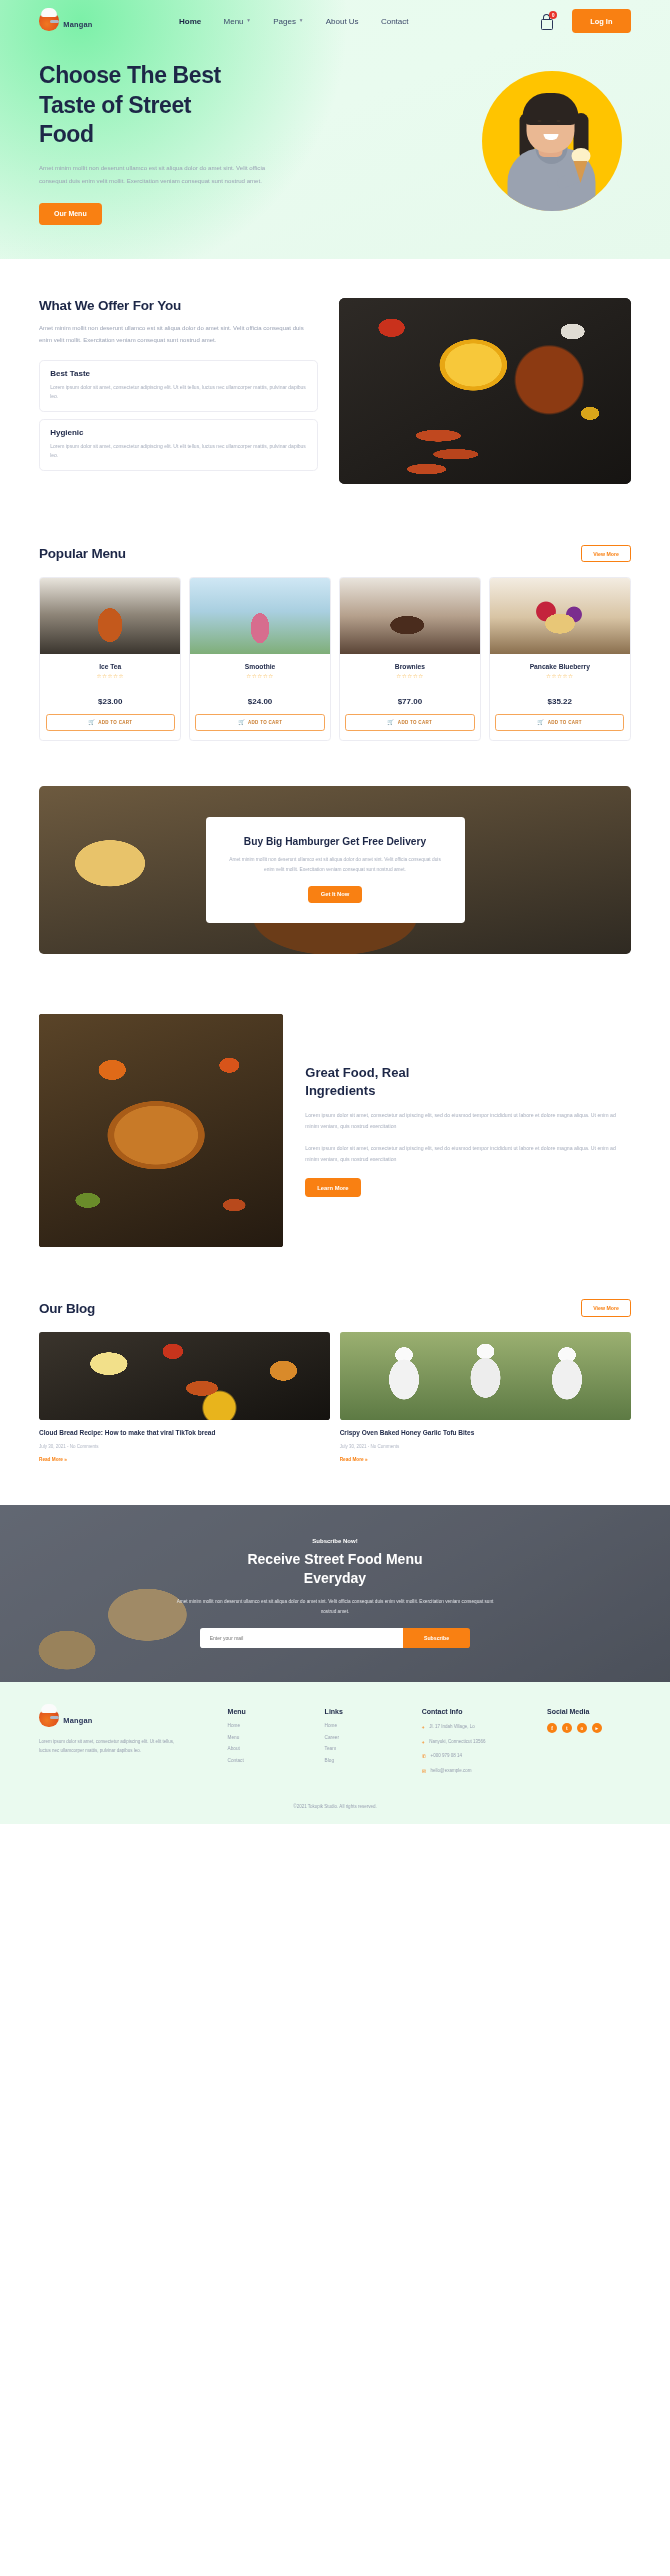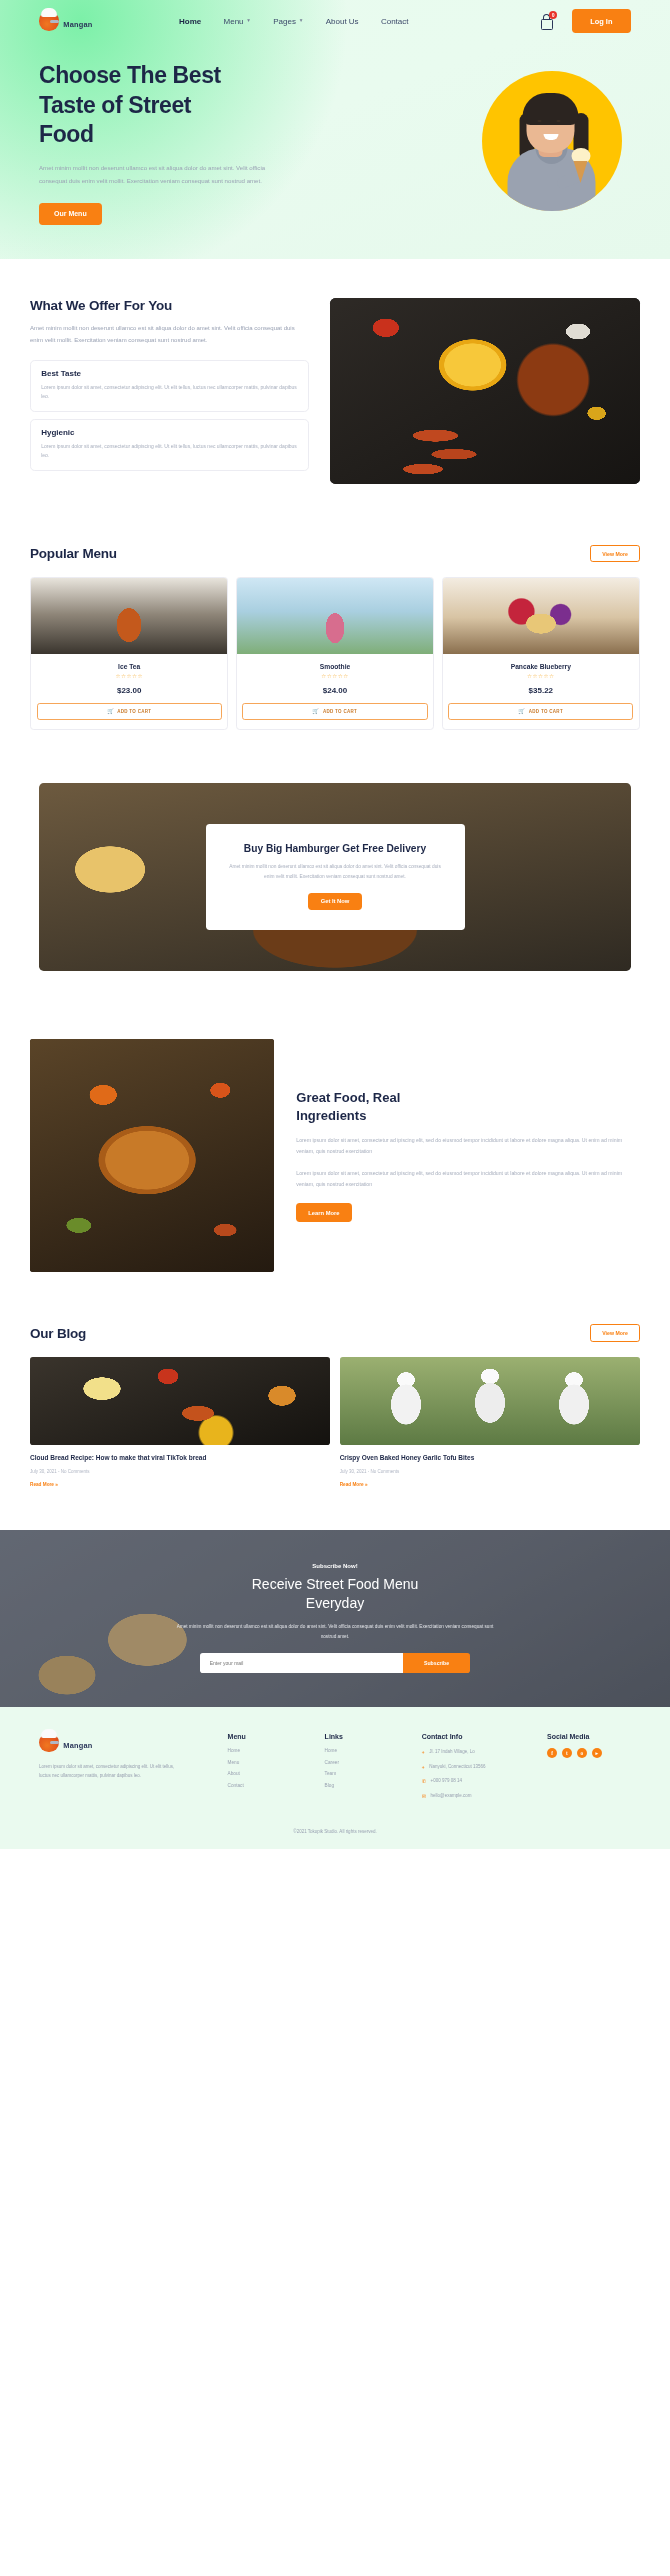--- a/index.html
+++ b/index.html
@@ -145,21 +145,21 @@
     position:absolute; top:13px; left:1.9px; width:0;height:0;
     border-left:7.4px solid transparent; border-right:7.4px solid transparent;
     border-top:22.3px solid #d79a4e;
   }
   .arm{
     position:absolute; bottom:26px; right:17px; width:28px;height:11.2px;
     background:#9aa2b0; border-radius:7.4px; transform:rotate(-22deg);
   }
 
   
-  section{ padding:0 30px; }
+  section{ padding:0 39px; }
   .sec-title{
     font-size:13.5px; font-weight:800; color:#1d2747; letter-spacing:-0.2px;
   }
   .sec-p{ font-size:6px; line-height:2.05; color:#9aa2b4; margin-top:9.3px;}
 
   
   .offer{ display:flex; gap:20.5px; padding-top:39px; padding-bottom:37px; align-items:flex-start;}
   .offer-left{ width:279px; }
   .offer-list{ margin-top:13px; }
   .offer-item{
@@ -208,33 +208,33 @@
       radial-gradient(ellipse 24px 13px at 48% 62%, #4a2c1d 0 70%, rgba(0,0,0,0) 71%),
       linear-gradient(180deg,#e9e4dc 0%, #b5a08c 50%, #5a4436 100%);}
   .ci4{background:
       radial-gradient(ellipse 22.3px 15px at 50% 60%, #e8c777 0 66%, rgba(0,0,0,0) 67%),
       radial-gradient(circle at 40% 44%, #c4243c 0 10%, rgba(0,0,0,0) 11%),
       radial-gradient(circle at 60% 48%, #7b2e8e 0 8%, rgba(0,0,0,0) 9%),
       linear-gradient(180deg,#f3ece1 0%, #d8c4a4 52%, #8a6f4e 100%);}
   .card-body{ padding:8.4px 5.6px 9.3px 5.6px; text-align:center; }
   .card-name{ font-size:6.7px; font-weight:700; color:#1d2747;}
   .stars{ color:#f5a623; font-size:5.6px; letter-spacing:0.5px; margin-top:3.7px;}
-  .card-price{ font-size:8px; font-weight:800; color:#1d2747; margin-top:7px;}
+  .card-price{ font-size:8px; font-weight:800; color:#1d2747; margin-top:18px;}
   .btn-cart{
     margin-top:7.4px; width:100%;
     border:0.9px solid #f6a659; background:#fff; color:#c97a2b;
     border-radius:2.8px; padding:4.7px 0; font-size:4.5px; font-weight:700;
     letter-spacing:0.3px; cursor:pointer; font-family:inherit;
     display:flex; align-items:center; justify-content:center; gap:2.8px;
   }
   .cart-ico{ color:#f98012; font-size:5.6px;}
 
   
   .promo{
-    margin:16px 39px; height:188px; border-radius:4.7px; overflow:hidden;
+    margin:8px 39px; height:168px; border-radius:4.7px; overflow:hidden;
     position:relative; display:flex; align-items:center; justify-content:center;
   }
   .promo-bg{
     position:absolute; inset:0;
     background:
       radial-gradient(ellipse 140px 65px at 50% 78%, #6b3c18 0 58%, rgba(0,0,0,0) 59%),
       radial-gradient(ellipse 130px 41px at 50% 38%, #d9a45c 0 60%, rgba(0,0,0,0) 61%),
       radial-gradient(ellipse 56px 37px at 12% 46%, #e8c36a 0 62%, rgba(0,0,0,0) 63%),
       linear-gradient(170deg,#6d5a3f 0%, #2f2a22 100%);
   }
@@ -299,21 +299,21 @@
   .subs-bg{
     position:absolute; inset:0;
     background:
       radial-gradient(ellipse 65px 43px at 22% 62%, #e8c07a 0 60%, rgba(0,0,0,0) 61%),
       radial-gradient(ellipse 47px 32px at 10% 82%, #dcb268 0 60%, rgba(0,0,0,0) 61%),
       linear-gradient(150deg,#7e8490 0%, #6d727d 55%, #575c66 100%);
   }
   .subs-bg:after{ content:""; position:absolute; inset:0; background:rgba(60,64,74,.42); }
   .subs-in{ position:relative; text-align:center; width:391px;}
   .subs-eyebrow{ font-size:6px; font-weight:700; color:#fff;}
-  .subs-h{ font-size:14px; font-weight:400; color:#fff; line-height:1.35; margin-top:5.6px;}
+  .subs-h{ font-size:14px; font-weight:700; color:#fff; line-height:1.35; margin-top:5.6px;}
   .subs-p{ font-size:4.7px; line-height:2.1; color:#e4e6ea; margin-top:9.3px; padding:0 37px;}
   .subs-form{ display:flex; margin-top:11.2px; justify-content:center;}
   .subs-input{
     width:203px; border:none; border-radius:2.8px 0 0 2.8px; padding:7.4px 9.3px;
     font-size:5px; color:#4b5162; font-family:inherit; outline:none;
   }
   .subs-btn{
     background:#f98012; color:#fff; border:none; border-radius:0 2.8px 2.8px 0;
     padding:7.4px 20.5px; font-size:5.2px; font-weight:700; cursor:pointer; font-family:inherit;
   }
@@ -465,20 +465,32 @@
           <div class="card-name">Smoothie</div>
           <div class="stars">☆☆☆☆☆</div>
           <div class="card-price">$24.00</div>
           <button class="btn-cart">
             <span class="cart-ico">🛒</span>
             <span>ADD TO CART</span>
           </button>
         </div>
       </div>
 
+      <div class="card">
+        <div class="card-img ci3"></div>
+        <div class="card-body">
+          <div class="card-name">Brownies</div>
+          <div class="stars">☆☆☆☆☆</div>
+          <div class="card-price">$77.00</div>
+          <button class="btn-cart">
+            <span class="cart-ico">🛒</span>
+            <span>ADD TO CART</span>
+          </button>
+        </div>
+      </div>
 
       <div class="card">
         <div class="card-img ci4"></div>
         <div class="card-body">
           <div class="card-name">Pancake Blueberry</div>
           <div class="stars">☆☆☆☆☆</div>
           <div class="card-price">$35.22</div>
           <button class="btn-cart">
             <span class="cart-ico">🛒</span>
             <span>ADD TO CART</span>

